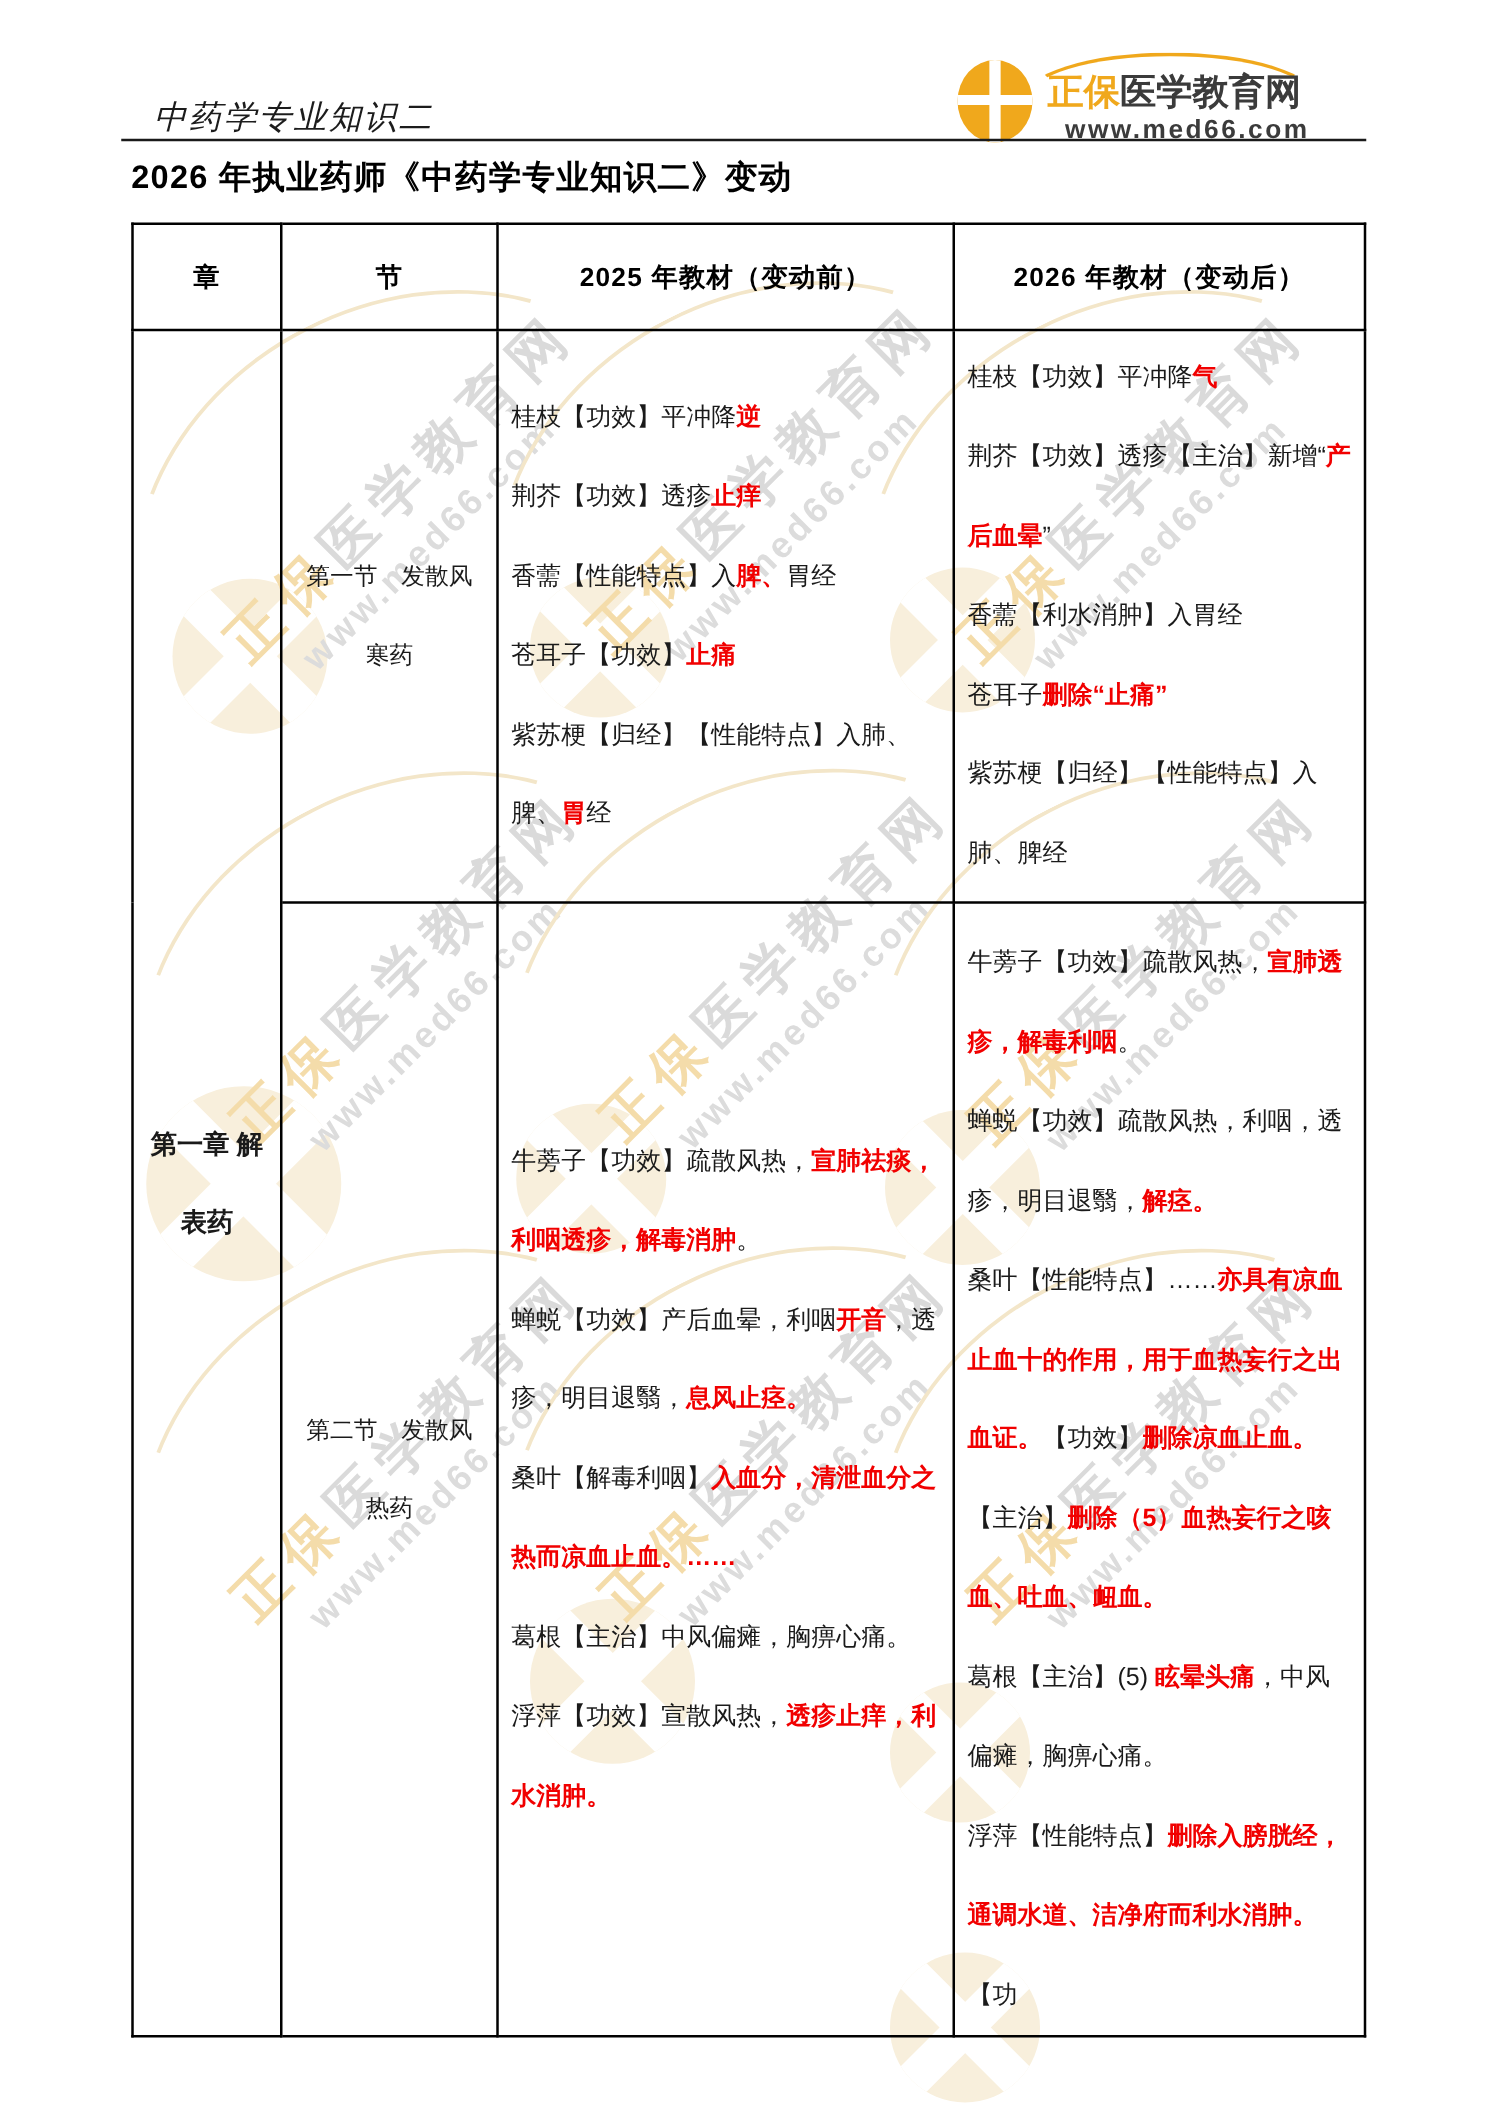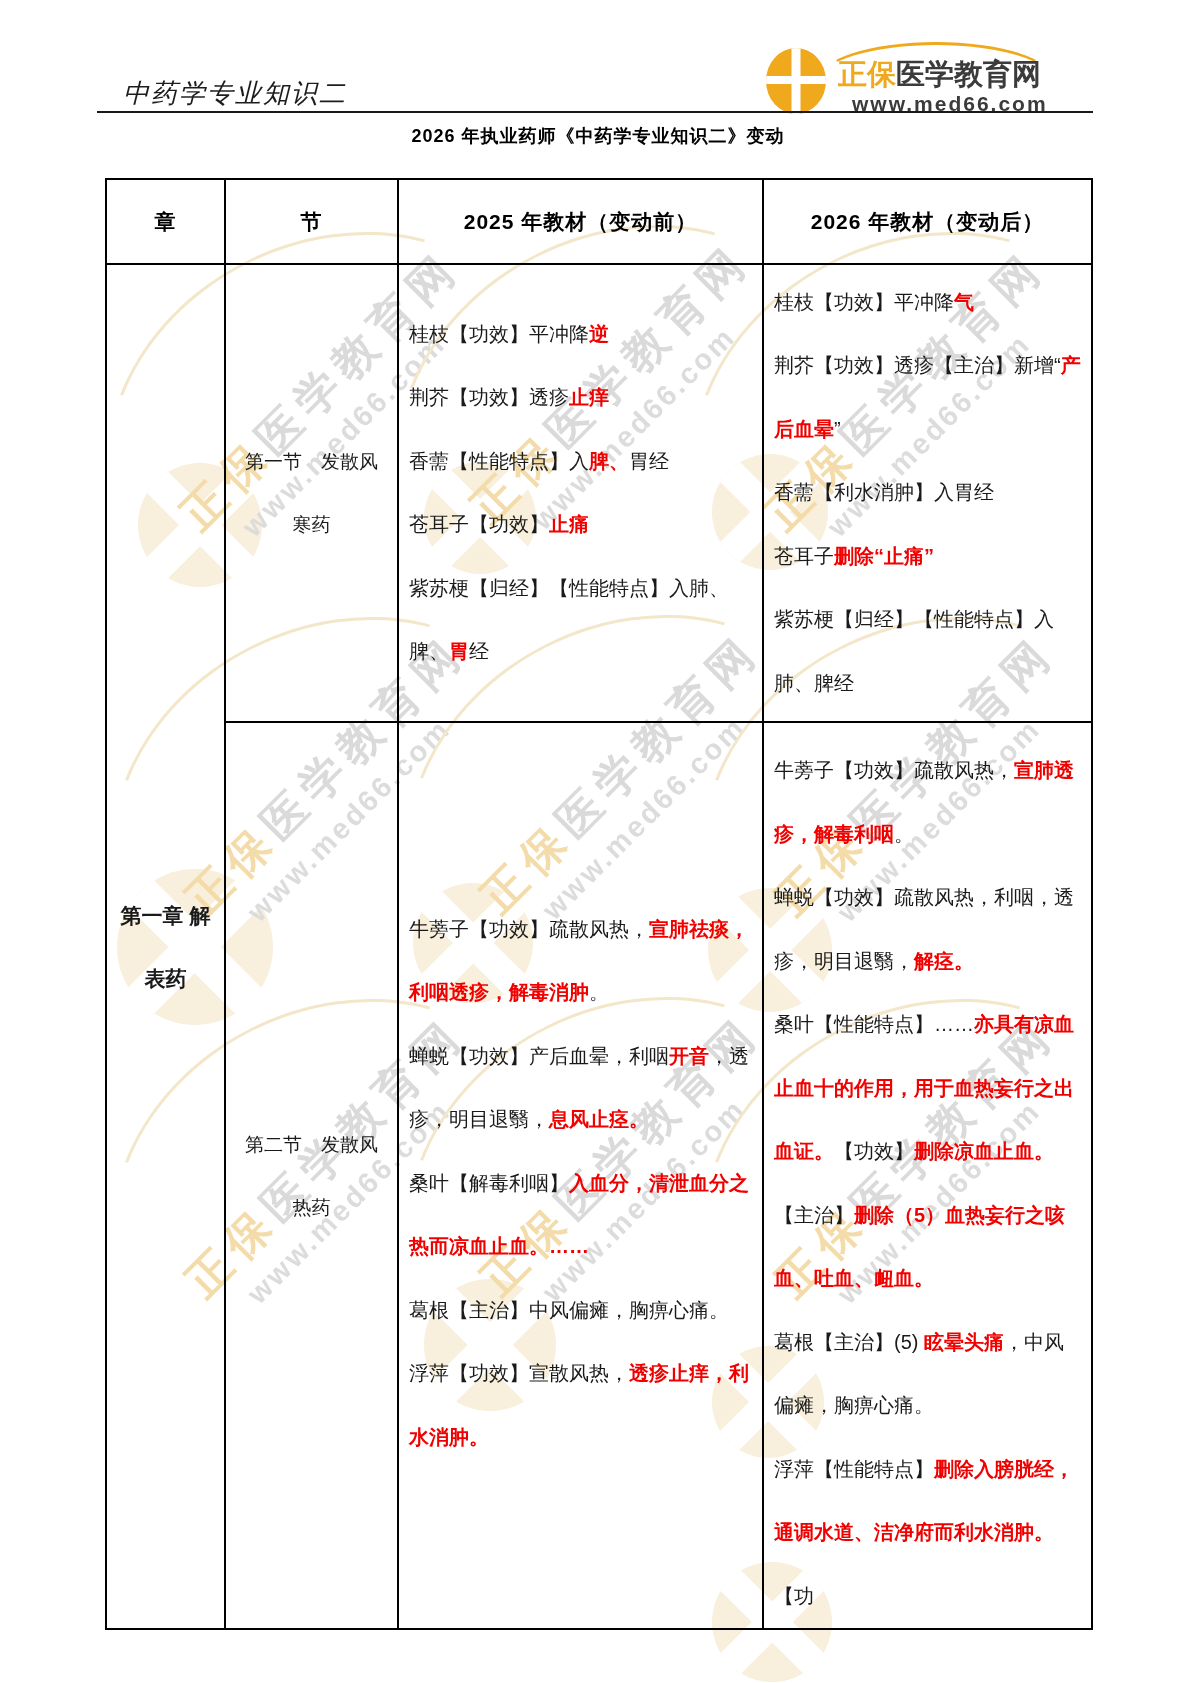--- a/index.html
+++ b/index.html
@@ -67,21 +67,21 @@
     position:absolute;left:60px;top:-6px;width:230px;height:70px;
     border:3px solid transparent;border-top-color:#f0a81c;border-radius:50%;
   }
   .logo-text{position:absolute;left:80px;top:12px;white-space:nowrap;}
   .logo-brand{font-size:29px;font-weight:bold;line-height:1.0;}
   .logo-brand .gold{color:#f0a81c;}
   .logo-brand .dark{color:#3b3b3b;}
   .logo-site{font-size:21px;font-weight:bold;color:#3b3b3b;letter-spacing:2px;margin-top:3px;padding-left:14px;}
   .page-title{
     position:absolute;left:105px;top:124px;width:986px;
-    text-align:center;font-size:18px;font-weight:bold;color:#000000;
+    text-align:left;font-size:26px;font-weight:bold;color:#000000;
     letter-spacing:1px;
   }
   
   table.chg{
     position:absolute;left:105px;top:178px;
     width:986px;border-collapse:collapse;table-layout:fixed;
     background:transparent;
   }
   table.chg td,table.chg th{
     border:2px solid #000000;

